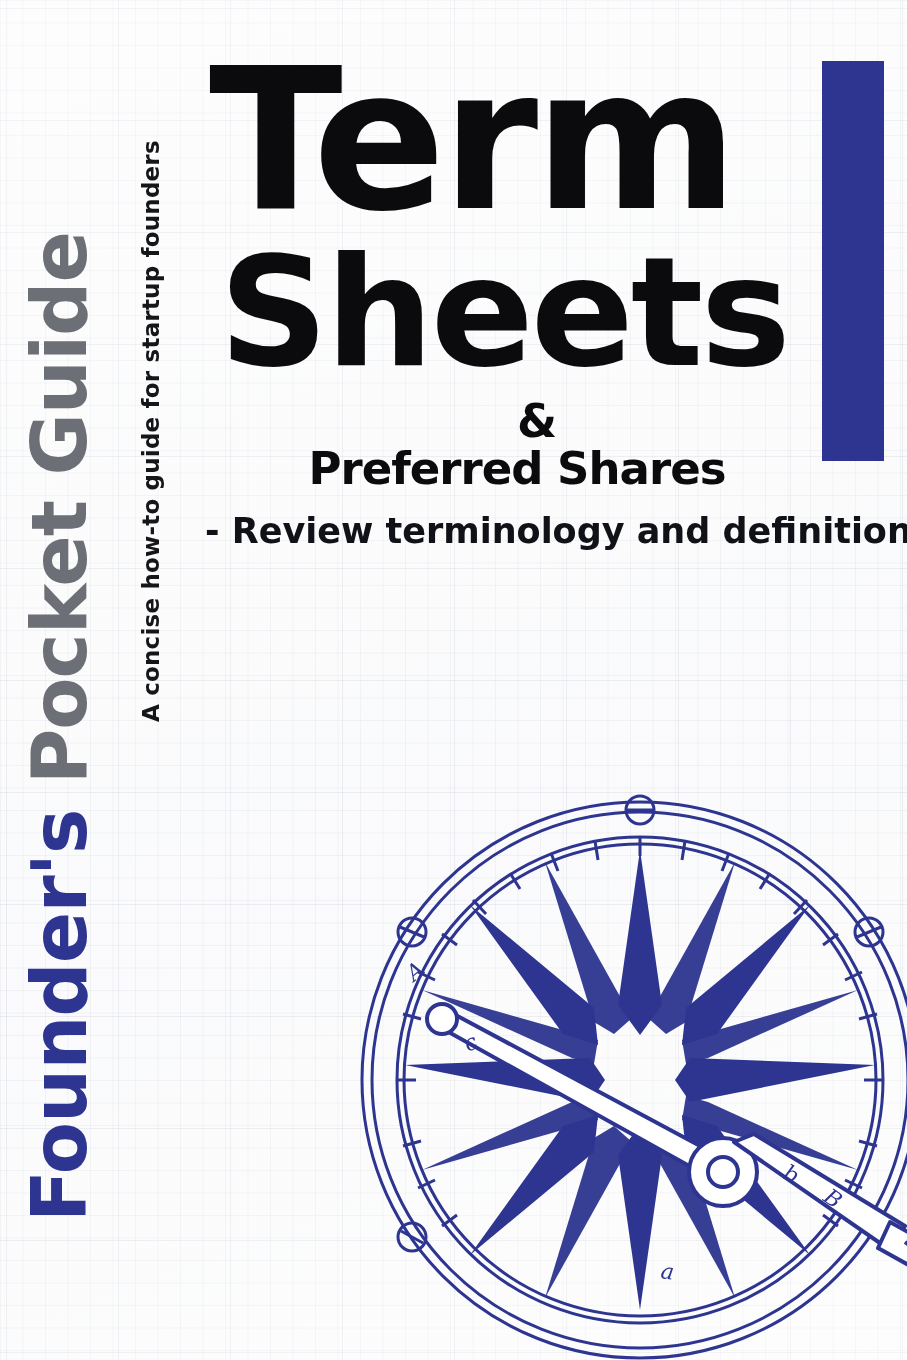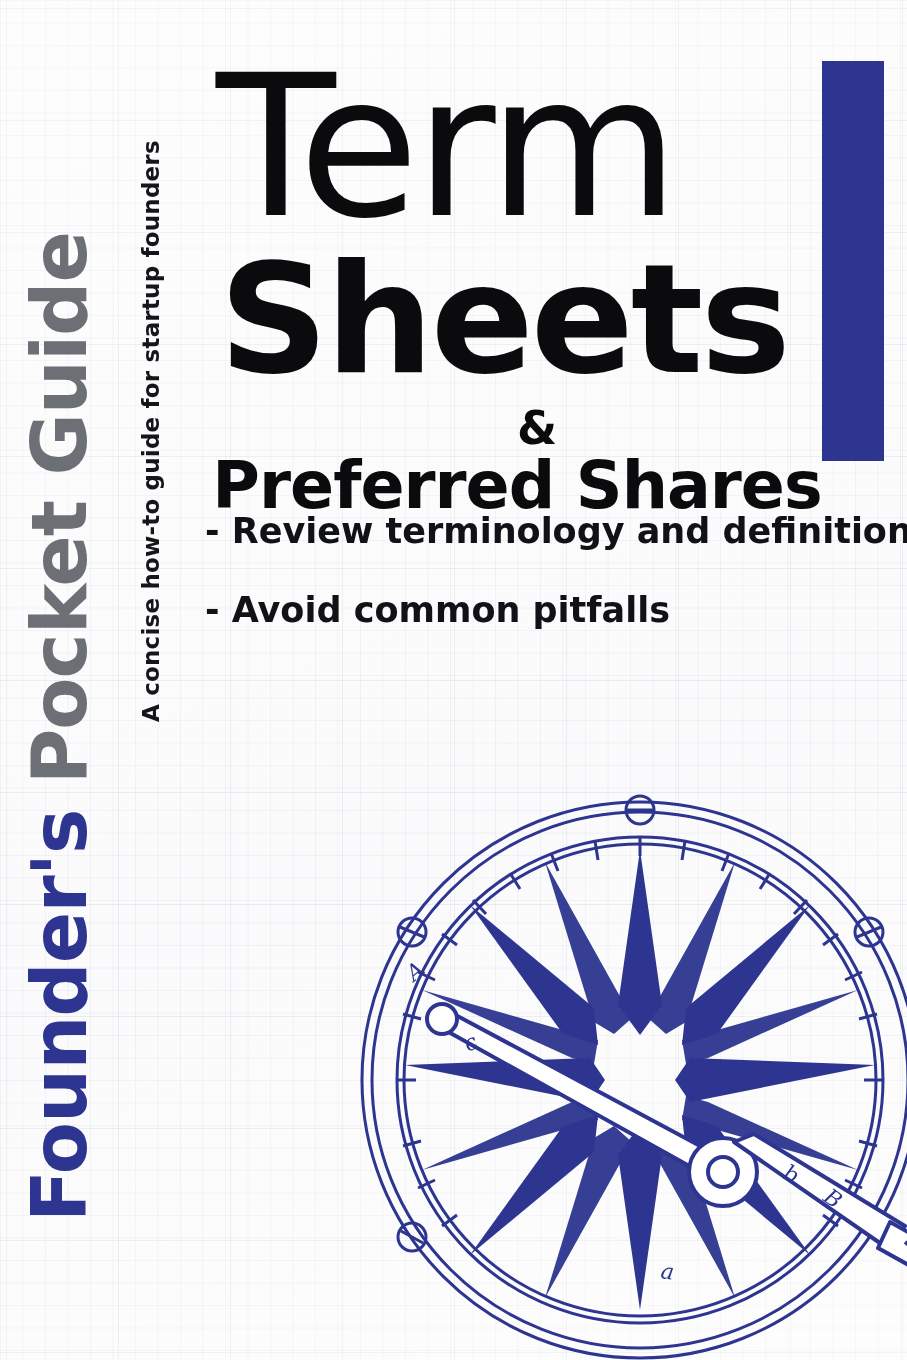--- a/index.html
+++ b/index.html
@@ -79,26 +79,26 @@
   }
 
   
   #title-main {
     position: absolute;
     left: 207px;
     top: 56px;
     width: 620px;
   }
   #title-term {
-    font-weight: normal;
+    font-weight: bold;
     font-size: 196px;
     line-height: 0.84;
     letter-spacing: -4px;
     color: #0b0b0d;
-    margin: 9px;
+    margin: 2px;
   }
   #title-sheets {
     font-weight: bold;
     font-size: 152px;
     line-height: 0.92;
     letter-spacing: -3px;
     color: #0b0b0d;
     margin: 12px;
     padding-top: 8px;
   }
@@ -106,21 +106,21 @@
     font-weight: bold;
     font-size: 46px;
     line-height: 1;
     color: #0b0b0d;
     text-align: center;
     margin: 0;
     padding: 4px 0 0 40px;
   }
   #title-preferred {
     font-weight: bold;
-    font-size: 65px;
+    font-size: 45px;
     line-height: 1;
     letter-spacing: -1px;
     color: #0b0b0d;
     margin: 0;
     padding-top: 2px;
     text-align: center;
   }
 
   
   #bullets {
@@ -169,21 +169,20 @@
 
   <div id="title-main">
     <div id="title-term">Term</div>
     <div id="title-sheets">Sheets</div>
     <div id="amp">&amp;</div>
     <div id="title-preferred">Preferred Shares</div>
   </div>
 
   <div id="bullets">
     <div class="bullet">- Review terminology and definitions</div>
-    <div class="bullet">- Avoid common pitfalls</div>
   </div>
 
   <div id="compass">
     <svg width="620" height="600" viewBox="0 0 620 600" xmlns="http://www.w3.org/2000/svg">
       <g stroke="#2d3590" fill="none" stroke-width="3">
 
         <circle cx="310" cy="290" r="278"></circle>
         <circle cx="310" cy="290" r="268"></circle>
 
         <circle cx="310" cy="290" r="243"></circle>

